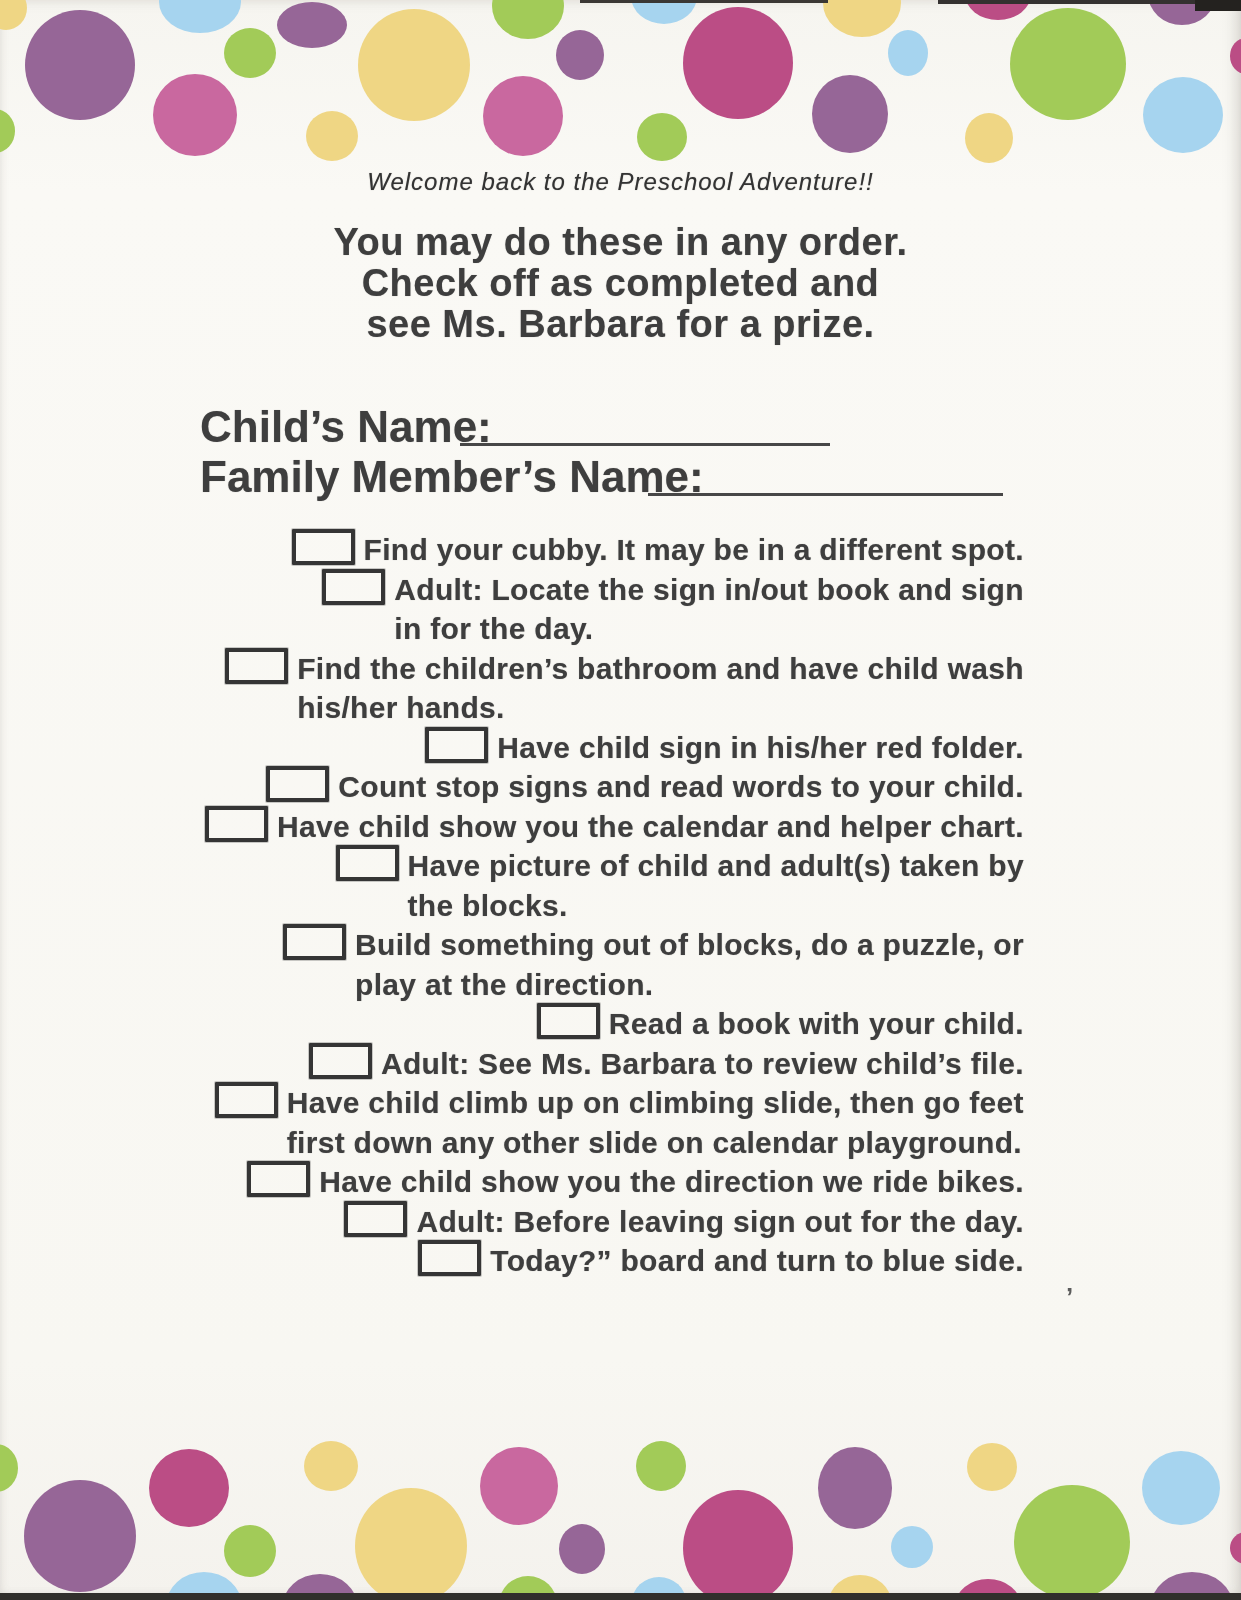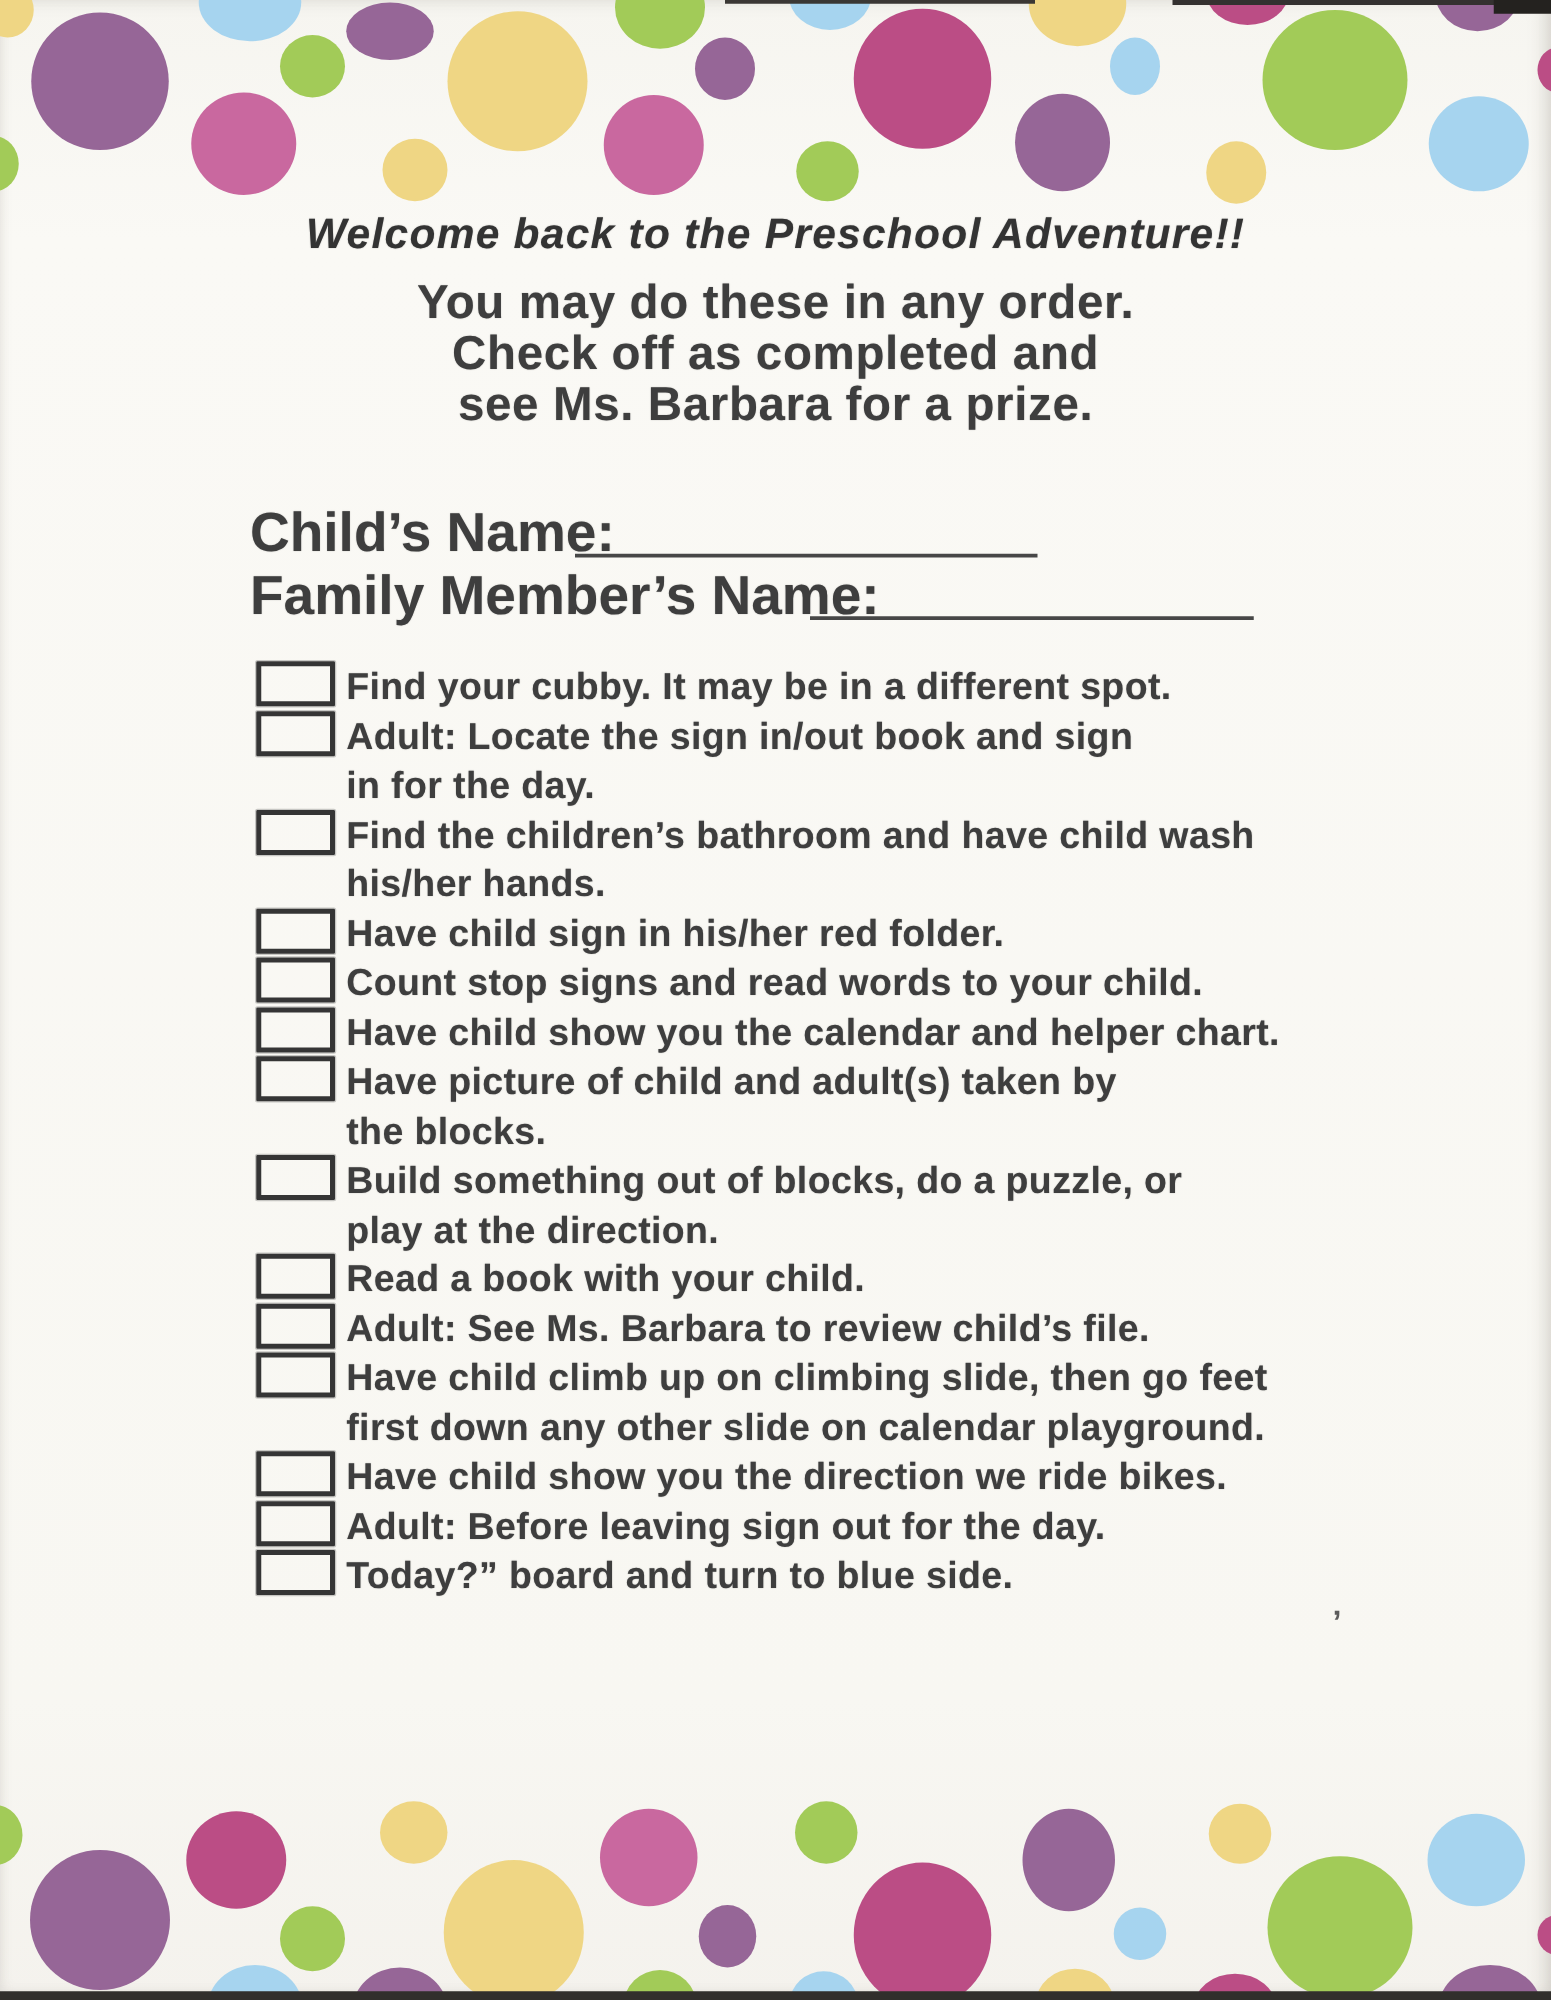--- a/index.html
+++ b/index.html
@@ -9,21 +9,21 @@
     overflow:hidden;
     font-family:"Liberation Sans","DejaVu Sans",sans-serif;
     color:#3e3e3e;
     box-shadow:inset -6px 0 14px rgba(120,115,108,.18), inset 0 -4px 10px rgba(120,115,108,.15);
   }
   .dot { position:absolute; border-radius:50%; }
   .content { position:absolute; inset:0; }
 
   .title {
     position:absolute; top:168px; left:30px; width:1181px; text-align:center;
-    font-size:34px; font-weight:700; font-style:italic; letter-spacing:1px;
+    font-size:24px; font-weight:400; font-style:italic; letter-spacing:1px;
     color:#333; text-shadow:0 0 1px rgba(55,55,55,.45);
   }
   .intro {
     position:absolute; top:222px; left:28px; width:1185px; text-align:center;
     font-size:38px; font-weight:700; line-height:41px; letter-spacing:.5px;
     text-shadow:0 0 1px rgba(62,62,62,.4);
   }
 
   .names { position:absolute; top:402px; left:200px; }
   .name-row { display:flex; align-items:flex-end; height:50px; }
@@ -31,21 +31,21 @@
     font-size:44px; font-weight:700; line-height:50px; white-space:nowrap;
     text-shadow:0 0 1px rgba(62,62,62,.4);
   }
   .name-row.child .name-label  { width:260px; }
   .name-row.family .name-label { width:448px; }
   .blank { border-bottom:3px solid #474747; height:40px; margin-bottom:6px; }
   .name-row.child .blank  { width:370px; }
   .name-row.family .blank { width:355px; }
 
   .checklist { position:absolute; top:530px; left:205px; }
-  .item { display:flex; align-items:flex-start; }
+  .item { display:flex; align-items:flex-start;justify-content:flex-end; }
   .box {
     flex:0 0 auto; width:63px; height:36px; margin-top:-1px;
     border:4px solid #353535; box-sizing:border-box; border-radius:1px;
     box-shadow:0 0 0 1px rgba(53,53,53,.25);
   }
   .lines { margin-left:9px; }
   .line {
     font-size:30px; font-weight:700; height:39.5px; line-height:39.5px;
     white-space:nowrap; letter-spacing:.3px;
     text-shadow:0 0 1px rgba(62,62,62,.4);

